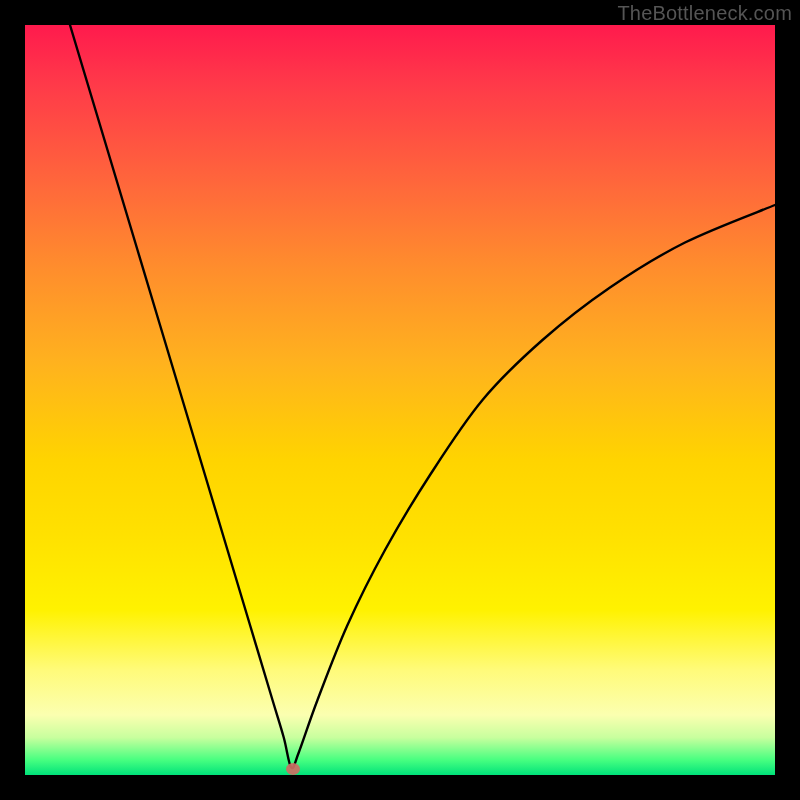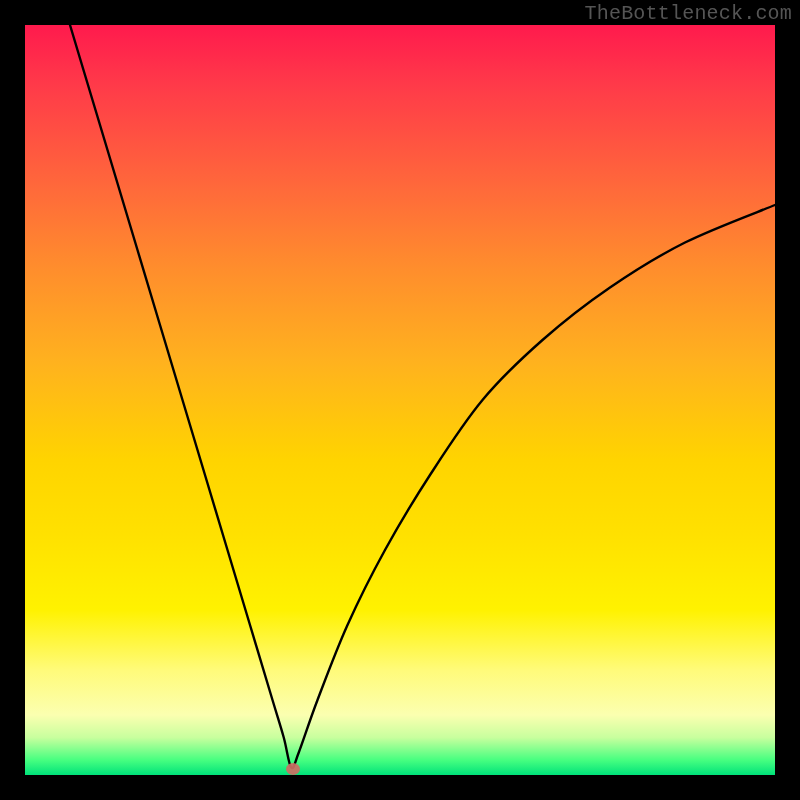--- a/index.html
+++ b/index.html
@@ -52,21 +52,20 @@
   }
   .watermark {
     position: absolute;
     top: 2px;
     right: 8px;
     color: #555;
     font-size: 20px;
     font-weight: 400;
     letter-spacing: 0.2px;
     user-select: none;
-    font-family: Liberation Mono, monospace;
   }
   svg.curve {
     position: absolute;
     left: 0;
     top: 0;
     width: 100%;
     height: 100%;
     overflow: visible;
   }
 </style>

